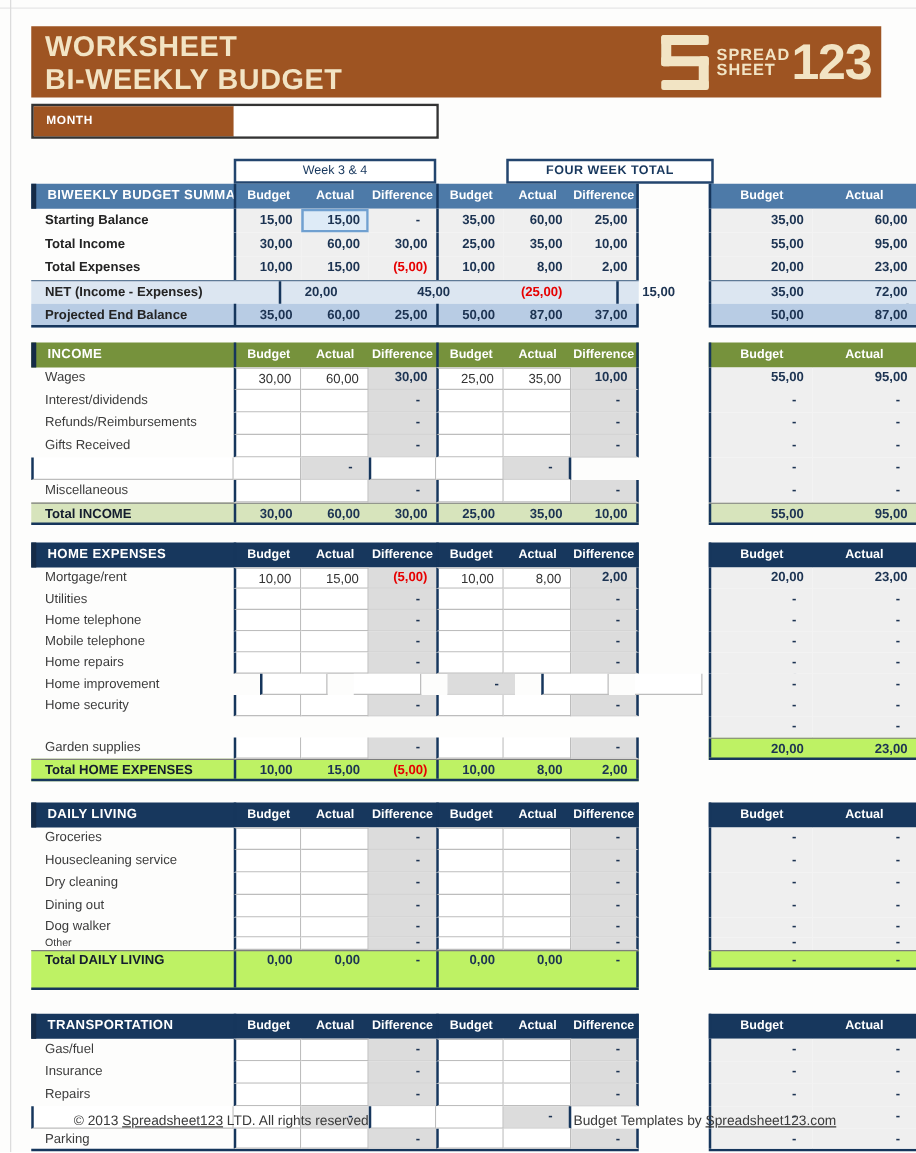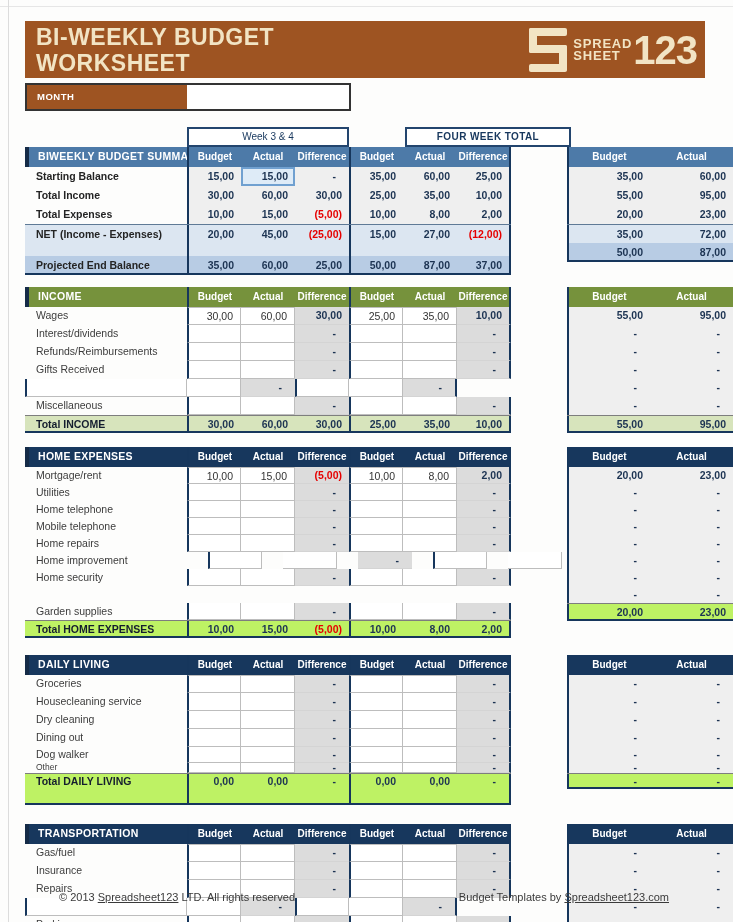--- a/index.html
+++ b/index.html
@@ -89,22 +89,22 @@
 </style>
 </head>
 <body>
 
 <div id="sheet">
   <div class="edge-t"></div>
   <div class="edge-l"></div>
 
   <div class="titlebar">
     <div class="title">
+      <div>WORKSHEET</div>
       <div>BI-WEEKLY BUDGET</div>
-      <div>WORKSHEET</div>
     </div>
     <div class="logo">
       <span>
         <svg width="40" height="46" viewBox="0 0 40 46">
           <rect x="1" y="1" width="38" height="8" rx="2" fill="#F2E4C4"></rect>
           <rect x="1" y="1" width="8" height="25" rx="2" fill="#F2E4C4"></rect>
           <rect x="1" y="18" width="38" height="8" rx="2" fill="#F2E4C4"></rect>
           <rect x="31" y="18" width="8" height="26" rx="2" fill="#F2E4C4"></rect>
           <rect x="1" y="37" width="38" height="8" rx="2" fill="#F2E4C4"></rect>
         </svg>
@@ -161,21 +161,21 @@
             </div>
             <div class="grow " style="height: 19px; line-height: 18px; grid-template-columns: 162px repeat(6, 54px);">
               <div class="lbl sum-lbl">Total Expenses</div>
               <div class="sumv sep-l">10,00</div>
               <div class="sumv ">15,00</div>
               <div class="sumv  red">(5,00)</div>
               <div class="sumv sep-l">10,00</div>
               <div class="sumv ">8,00</div>
               <div class="sumv sep-r">2,00</div>
             </div>
-            <div class="grow r-net" style="height: 32px; line-height: 18px; grid-template-columns: 162px repeat(6, 54px);">
+            <div class="grow r-net" style="height: 19px; line-height: 18px; grid-template-columns: 162px repeat(6, 54px); gap: 36px;">
               <div class="lbl sum-lbl">NET  (Income - Expenses)</div>
               <div class="sumv sep-l">20,00</div>
               <div class="sumv ">45,00</div>
               <div class="sumv  red">(25,00)</div>
               <div class="sumv sep-l">15,00</div>
               <div class="sumv ">27,00</div>
               <div class="sumv sep-r red">(12,00)</div>
             </div>
             <div class="grow r-proj" style="height: 19px; line-height: 18px; grid-template-columns: 162px repeat(6, 54px);">
               <div class="lbl sum-lbl">Projected End Balance</div>

